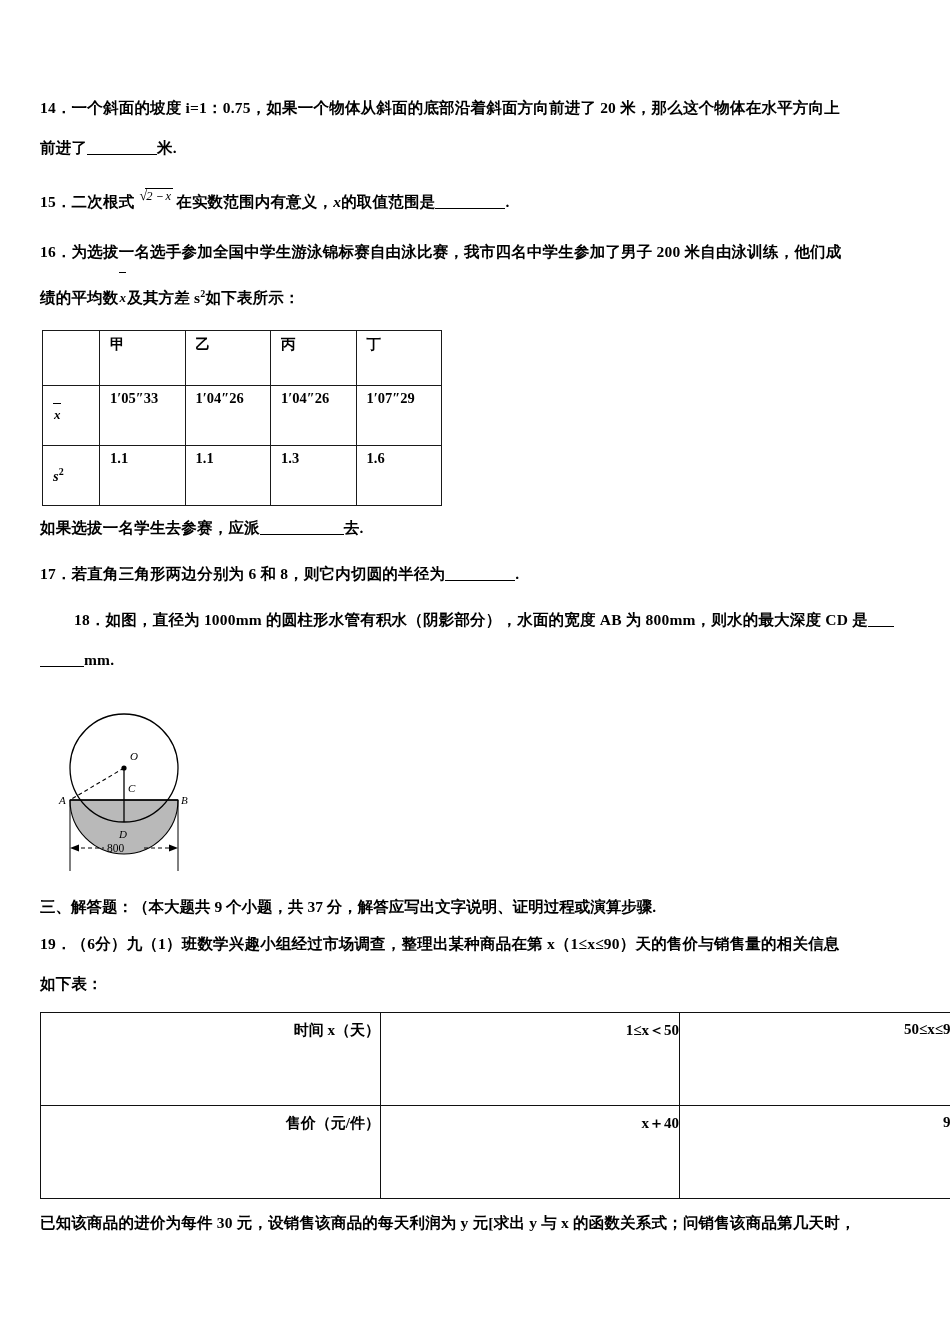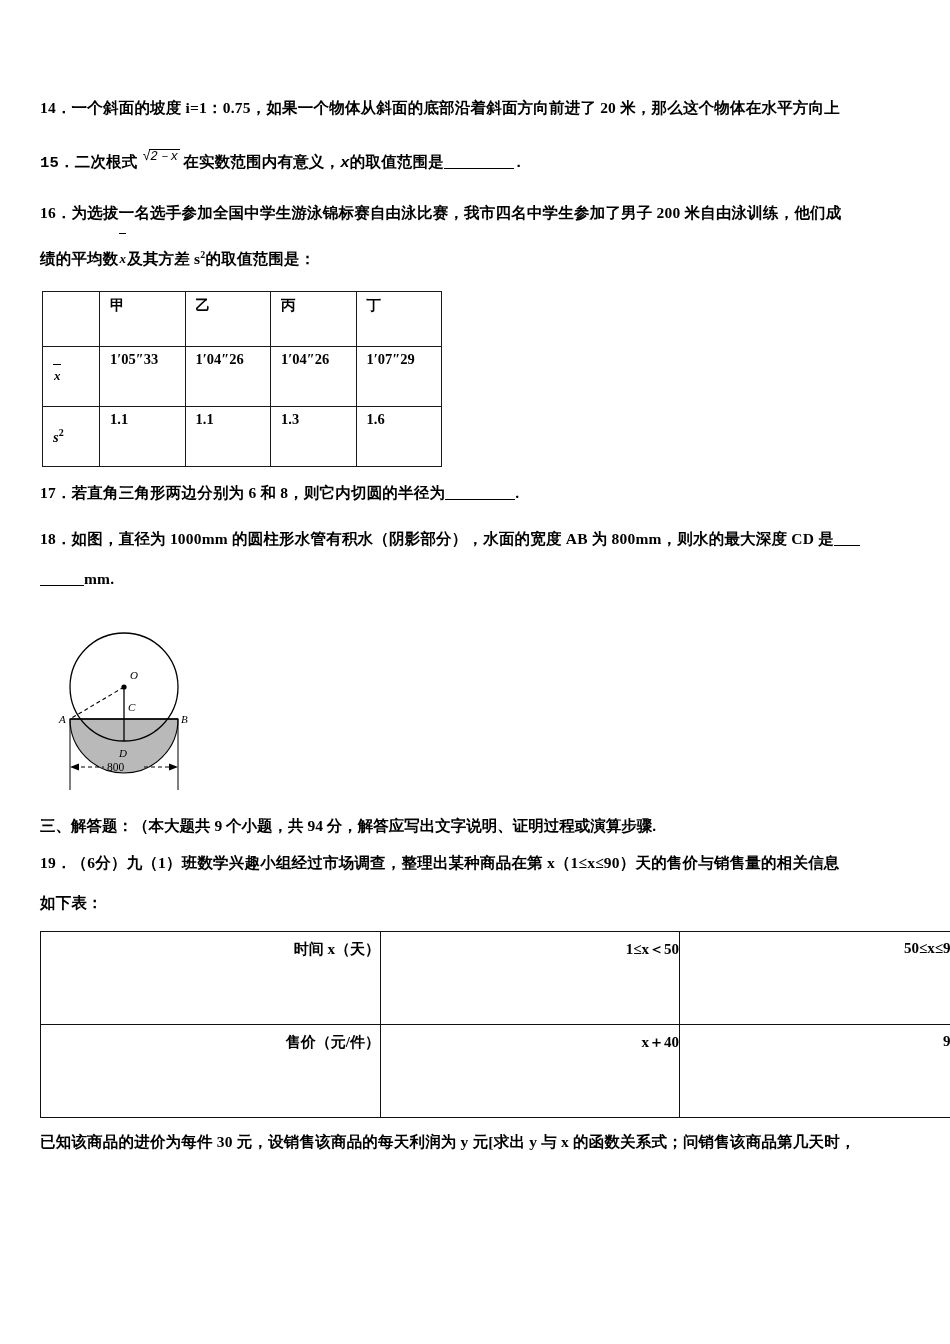--- a/index.html
+++ b/index.html
@@ -151,30 +151,33 @@
 </style>
 </head>
 <body>
 
 <div class="page">
   <div class="content">
 
     <div class="qline">
       <span>14．</span><span>一个斜面的坡度 i=1：0.75，如果一个物体从斜面的底部沿着斜面方向前进了 20 米，那么这个物体在水平方向上</span>
     </div>
-
-    <div class="qline" style="margin-top:8px;font-family:Liberation Mono, monospace;">
+    <div class="qline">
+      <span>前进了</span><span class="blank-m"></span><span>米.</span>
+    </div>
+
+    <div class="qline" style="margin-top:8px;">
       <span>15．</span><span>二次根式</span><span class="sqrt-exp"><span class="radical">√</span><span class="rad-body">2－x</span></span><span>在实数范围内有意义，</span><i>x</i><span>的取值范围是</span><span class="blank-m"></span><span>.</span>
     </div>
 
     <div class="qline" style="margin-top:10px;">
       <span>16．</span><span>为选拔一名选手参加全国中学生游泳锦标赛自由泳比赛，我市四名中学生参加了男子 200 米自由泳训练，他们成</span>
     </div>
     <div class="qline" style="line-height:44px;">
-      <span>绩的平均数</span><span class="xbar">x</span><span>及其方差 s</span><sup class="sq">2</sup><span>的取值范围是：</span>
+      <span>绩的平均数</span><span class="xbar">x</span><span>及其方差 s</span><sup class="sq">2</sup><span>如下表所示：</span>
     </div>
 
     <table class="tbl1">
       <tbody>
           <tr class="hdr">
         <td class="lead"></td>
         <td>甲</td>
         <td>乙</td>
         <td>丙</td>
         <td>丁</td>
@@ -189,26 +192,29 @@
       <tr>
         <td class="lead lead-sym"><i>s</i><sup class="sq">2</sup></td>
         <td>1.1</td>
         <td>1.1</td>
         <td>1.3</td>
         <td>1.6</td>
       </tr>
     </tbody>
       </table>
 
+    <div class="qline" style="margin-top:2px;">
+      <span>如果选拔一名学生去参赛，应派</span><span class="blank-l"></span><span>去.</span>
+    </div>
 
     <div class="qline" style="margin-top:6px;">
       <span>17．</span><span>若直角三角形两边分别为 6 和 8，则它内切圆的半径为</span><span class="blank-m"></span><span>.</span>
     </div>
 
-    <div class="qline" style="margin-top:6px;">
+    <div class="qline" style="margin-top:6px;margin-left:34px;">
       <span>18．</span><span>如图，直径为 1000mm 的圆柱形水管有积水（阴影部分），水面的宽度 AB 为 800mm，则水的最大深度 CD 是</span><span class="blank-xs"></span>
     </div>
     <div class="qline">
       <span class="blank-s"></span><span>mm.</span>
     </div>
 
     <div class="figure-wrap">
       <svg width="190" height="182" viewBox="0 0 190 182">
 
         <path d="M 22 104 A 54 54 0 0 0 130 104 Z" fill="#b9b9b9" stroke="#000" stroke-width="1.1"></path>
@@ -233,21 +239,21 @@
         <line x1="130" y1="104" x2="130" y2="175" stroke="#000" stroke-width="1"></line>
 
         <line x1="26" y1="152" x2="56" y2="152" stroke="#000" stroke-width="1" stroke-dasharray="4,3"></line>
         <line x1="96" y1="152" x2="126" y2="152" stroke="#000" stroke-width="1" stroke-dasharray="4,3"></line>
         <polygon points="22,152 31,148.5 31,155.5" fill="#000"></polygon>
         <polygon points="130,152 121,148.5 121,155.5" fill="#000"></polygon>
         <text class="fig-num" x="59" y="156">800</text>
       </svg>
     </div>
 
-    <div class="section-head">三、解答题：（本大题共 9 个小题，共 94 分，解答应写出文字说明、证明过程或演算步骤.</div>
+    <div class="section-head">三、解答题：（本大题共 9 个小题，共 37 分，解答应写出文字说明、证明过程或演算步骤.</div>
 
     <div class="qline">
       <span>19．</span><span>（6分）九（1）班数学兴趣小组经过市场调查，整理出某种商品在第 x（1≤x≤90）天的售价与销售量的相关信息</span>
     </div>
     <div class="qline">如下表：</div>
 
     <table class="tbl2">
       <tbody>
           <tr>
         <td class="c1">时间 x（天）</td>

